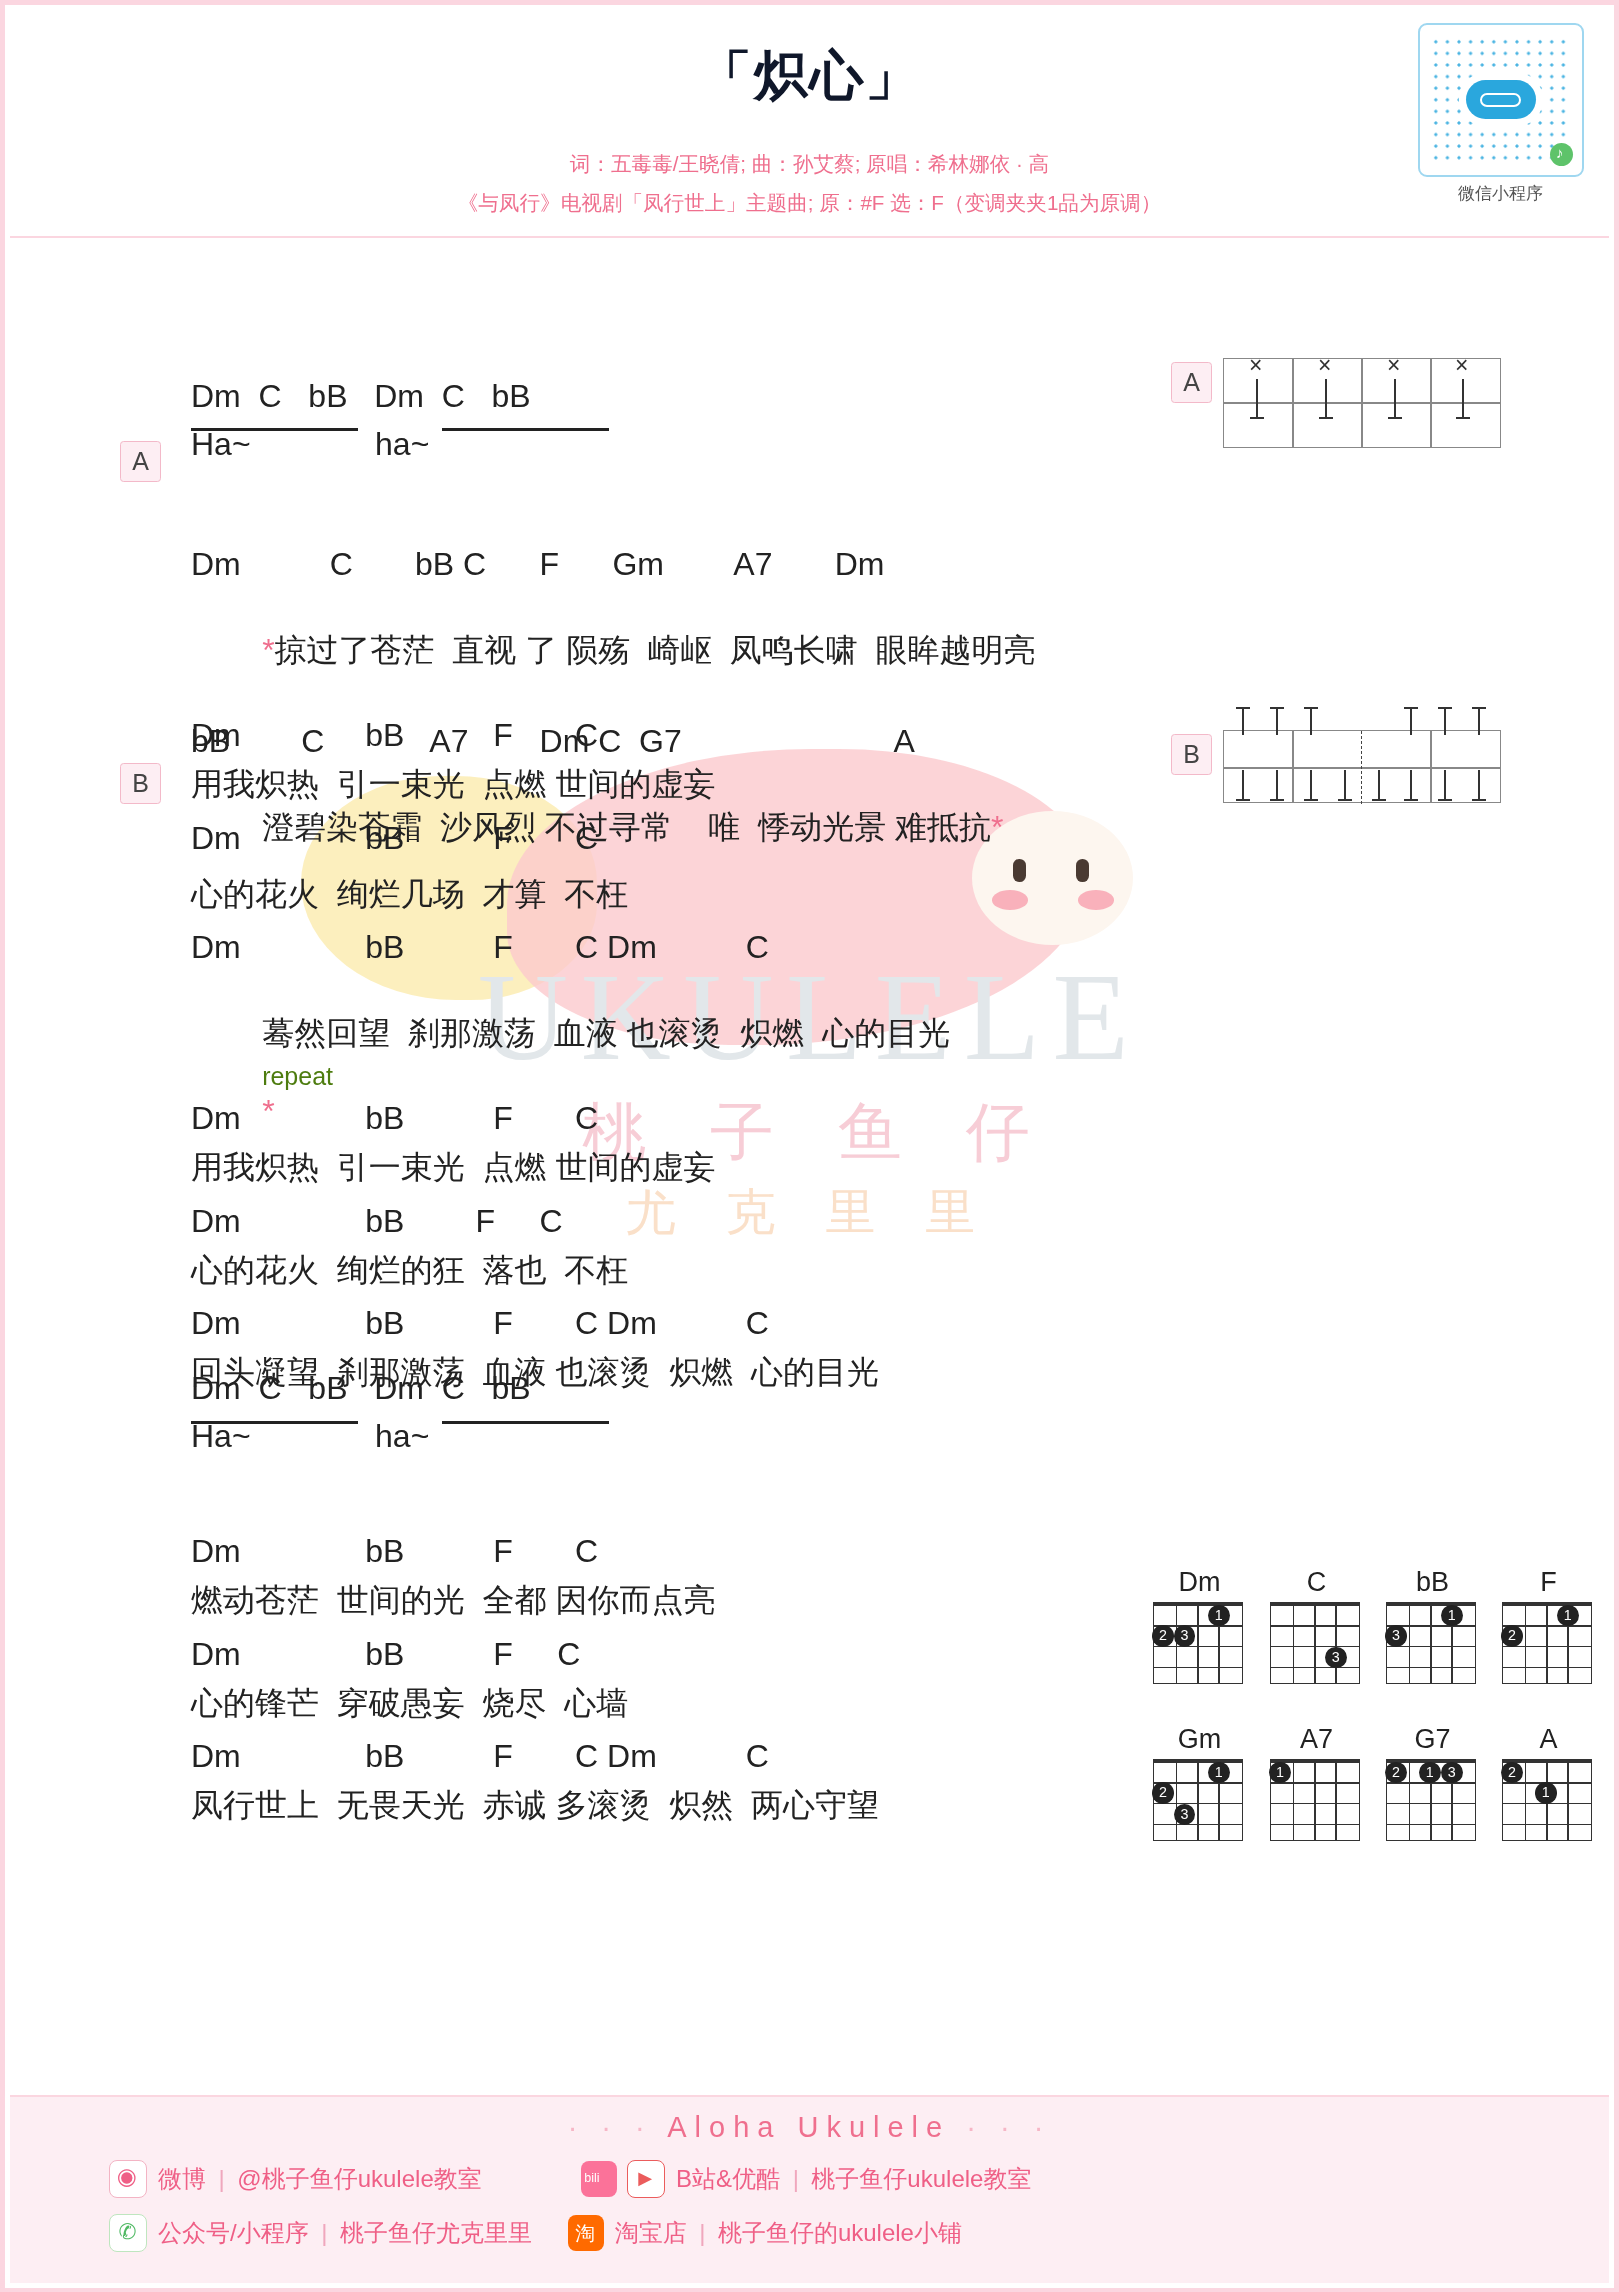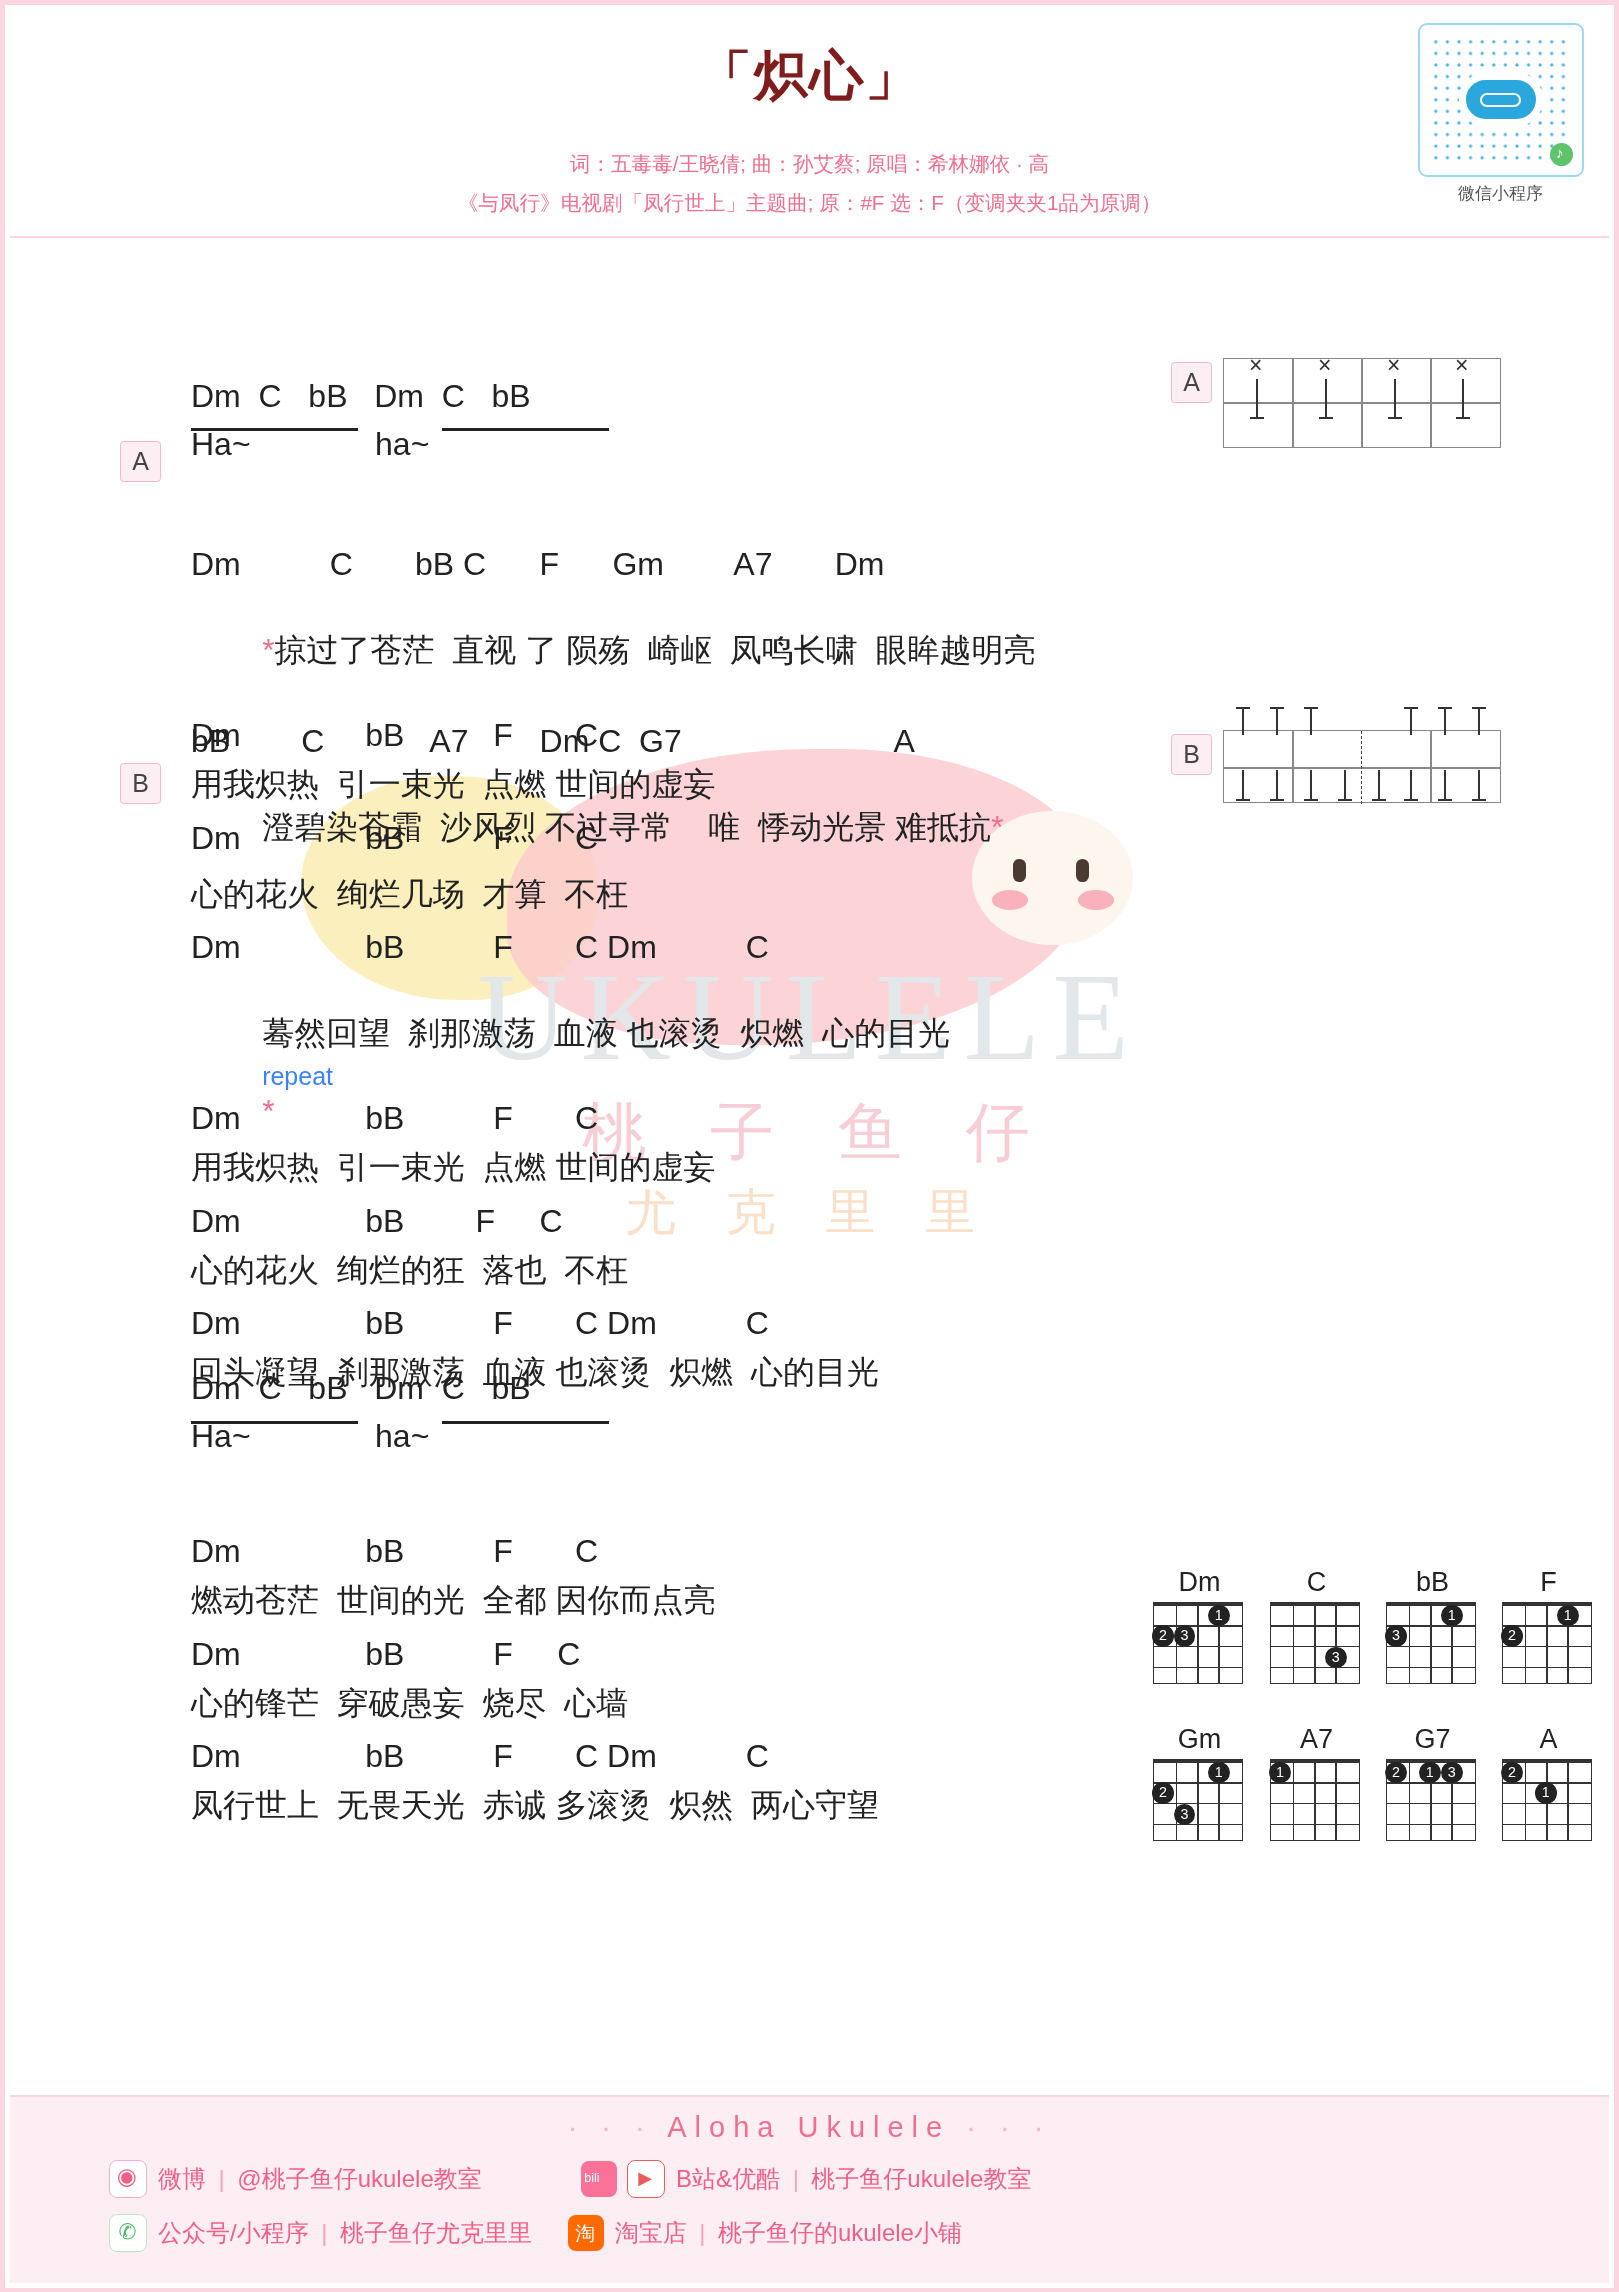--- a/index.html
+++ b/index.html
@@ -65,21 +65,21 @@
   }
   .mini-center:after{
     content:"";position:absolute;left:14.3px;top:12.5px;width:41px;height:14.3px;border:2.7px solid #fff;border-radius:9px;box-sizing:border-box;
   }
   .mini-badge{
     position:absolute;right:9px;bottom:9px;width:23px;height:23px;border-radius:50%;background:#5ec36a;
   }
   .mini-badge:after{content:"♪";color:#fff;font-size:15px;position:absolute;left:6.3px;top:0.9px;}
   .title{
     position:absolute;left:0;right:0;top:30px;text-align:center;
-    font-size:54px;color:#7f1d1d;font-weight:bold;letter-spacing:1.8px;
+    font-size:54px;color:#0f172a;font-weight:bold;letter-spacing:1.8px;
   }
   .sub1{
     position:absolute;left:0;right:0;top:140px;text-align:center;
     font-size:20.6px;color:#ef6f8e;
   }
   .sub2{
     position:absolute;left:0;right:0;top:179px;text-align:center;
     font-size:20.6px;color:#ef6f8e;
   }
   
@@ -113,21 +113,21 @@
   
   .content{position:absolute;left:0;right:0;top:228px;bottom:188px;z-index:2;}
   .blk{position:absolute;}
   .chords{font-size:32px;color:#222;white-space:pre;letter-spacing:0px;font-family:"Liberation Sans",sans-serif;}
   .lyric{font-size:32px;color:#222;white-space:pre;letter-spacing:0px;}
   .sec-badge{
     position:absolute;width:39px;height:39px;border:1.8px solid #f3b9c9;background:#fdeef3;
     border-radius:3.6px;color:#444;font-size:25px;text-align:center;line-height:38px;
   }
   .star{color:#ef6f8e;}
-  .repeat{color:#3b82f6;font-size:25px;}
+  .repeat{color:#4d7c0f;font-size:25px;}
   
   .strum{position:absolute;}
   .strum-label{
     position:absolute;left:-52px;top:3.6px;width:39px;height:39px;border:1.8px solid #f3b9c9;background:#fdeef3;
     border-radius:3.6px;color:#444;font-size:25px;text-align:center;line-height:38px;
   }
   .grid{position:relative;border:1.8px solid #888;box-sizing:border-box;background:transparent;}
   .vline{position:absolute;top:0;bottom:0;width:1.8px;background:#888;}
   .hline{position:absolute;left:0;right:0;height:1.8px;background:#888;}
   .dn{position:absolute;width:1.8px;background:#333;}

